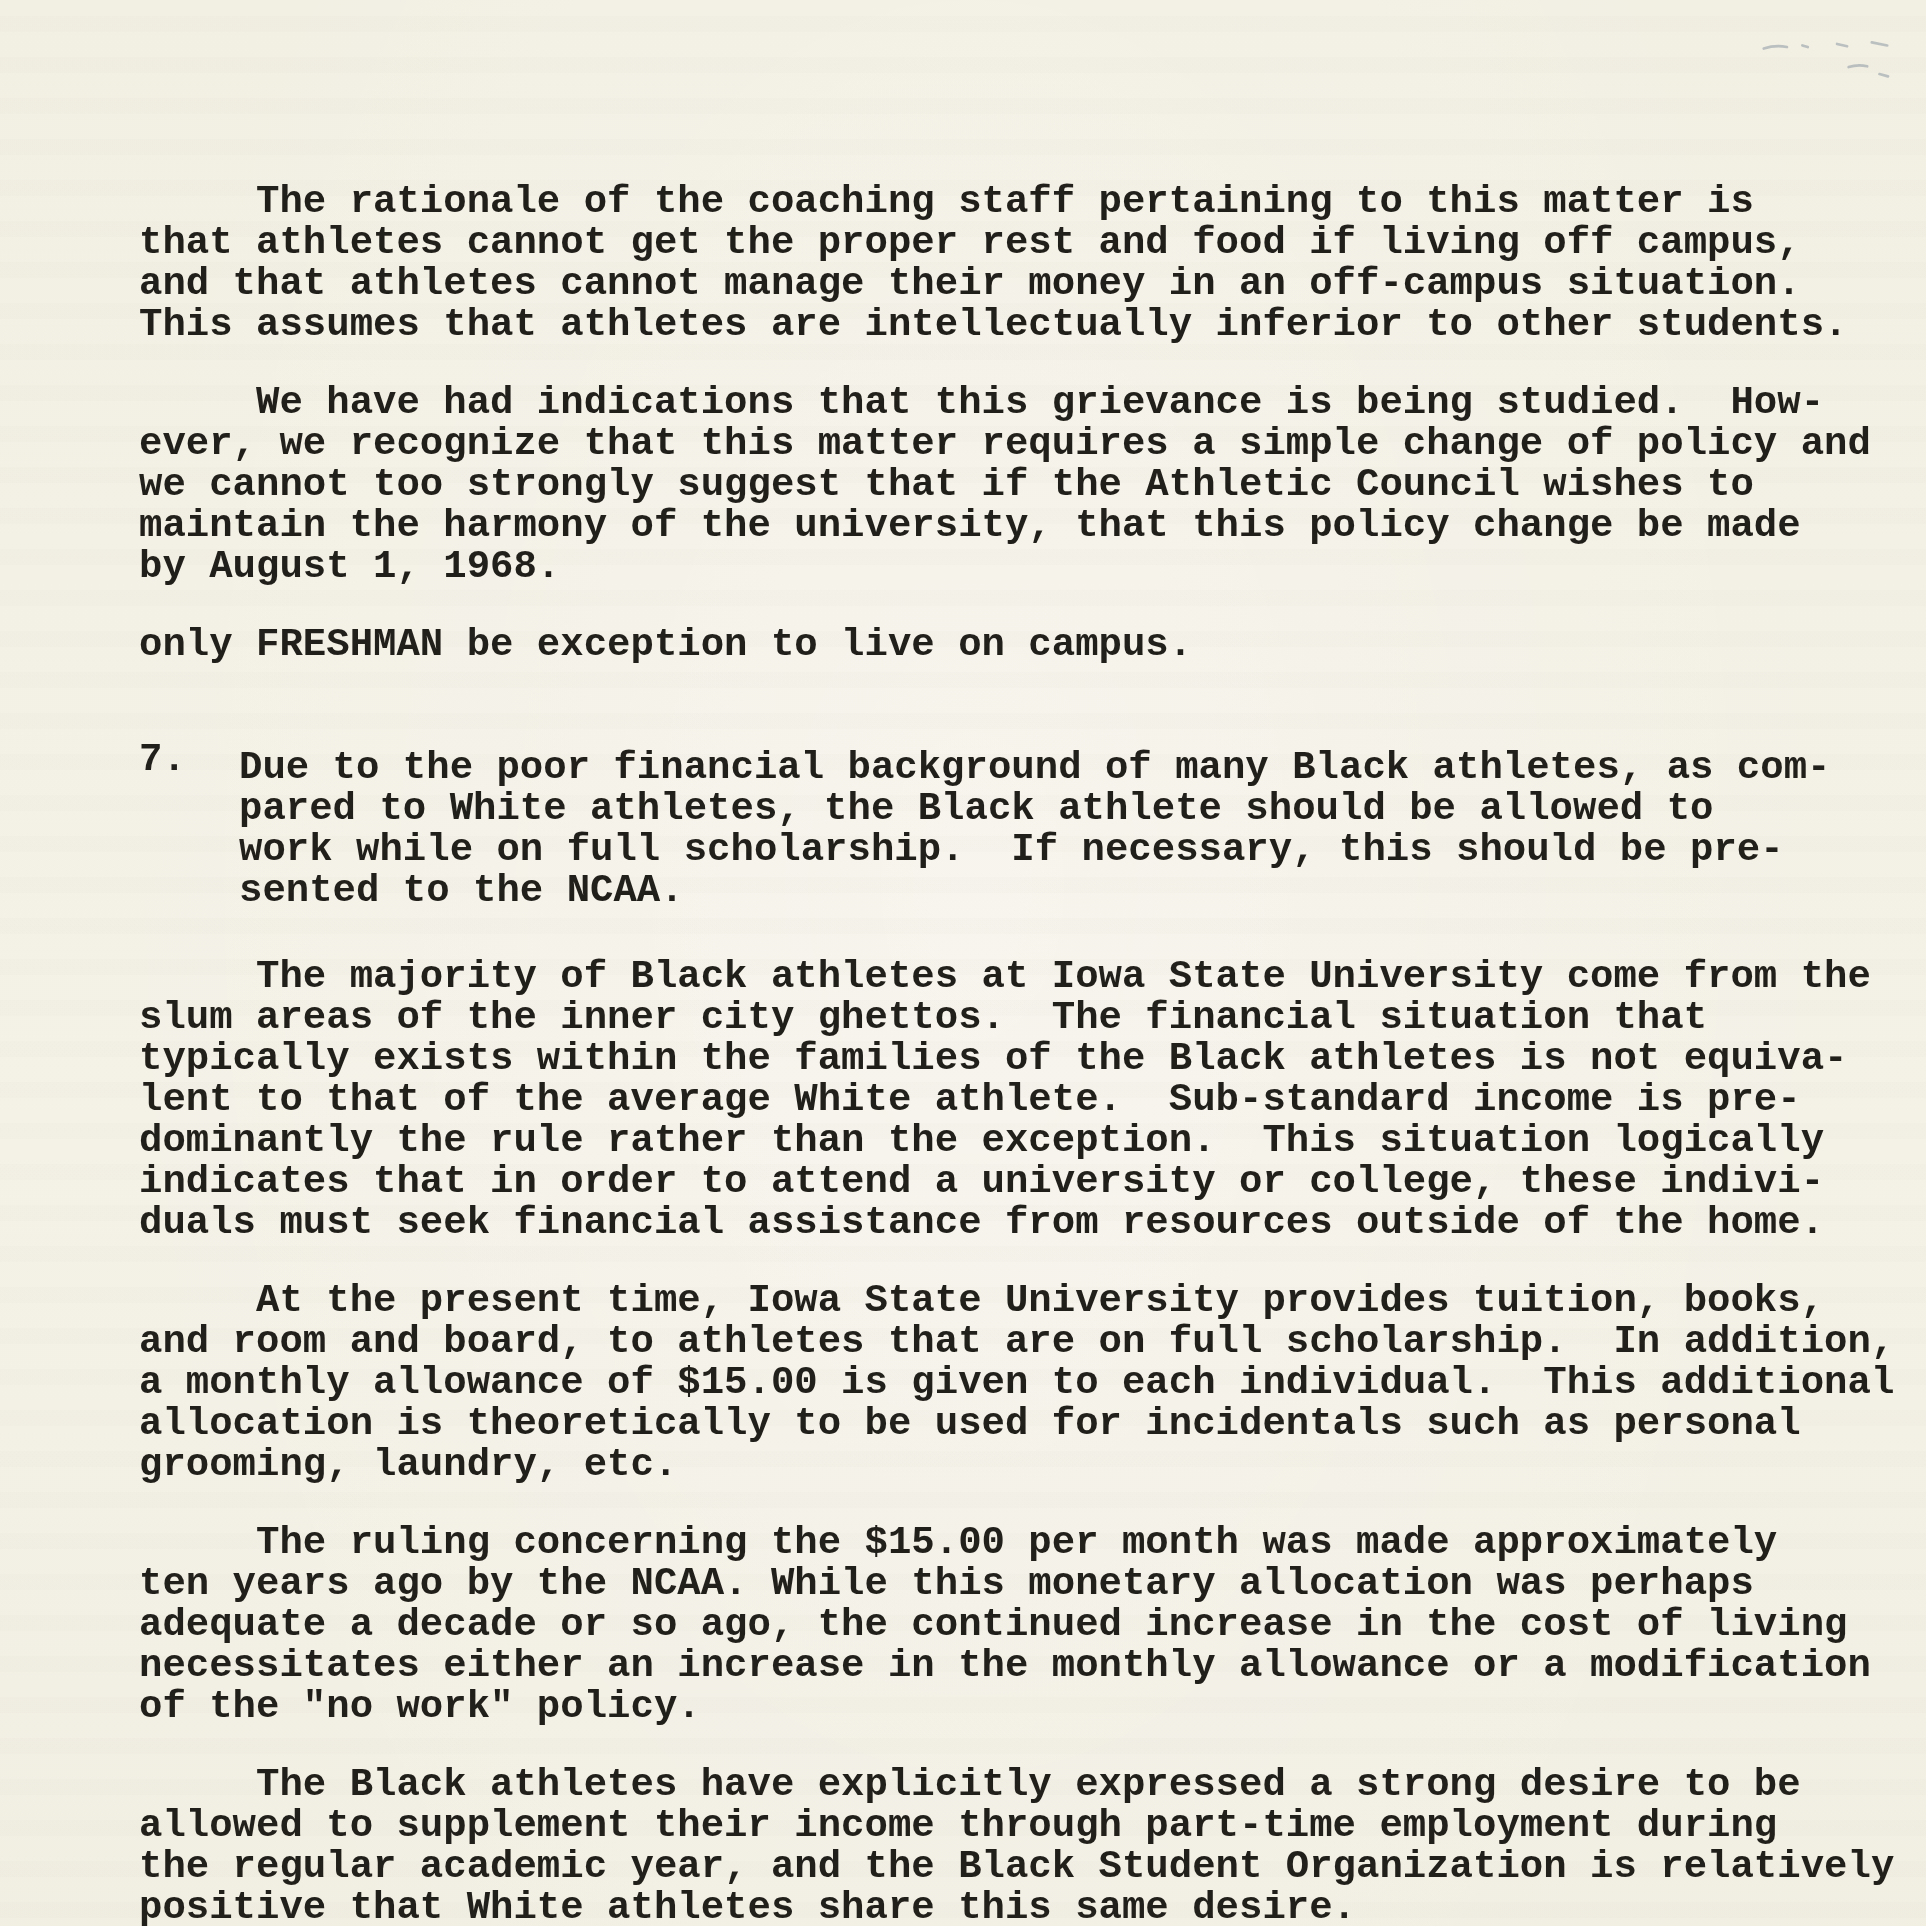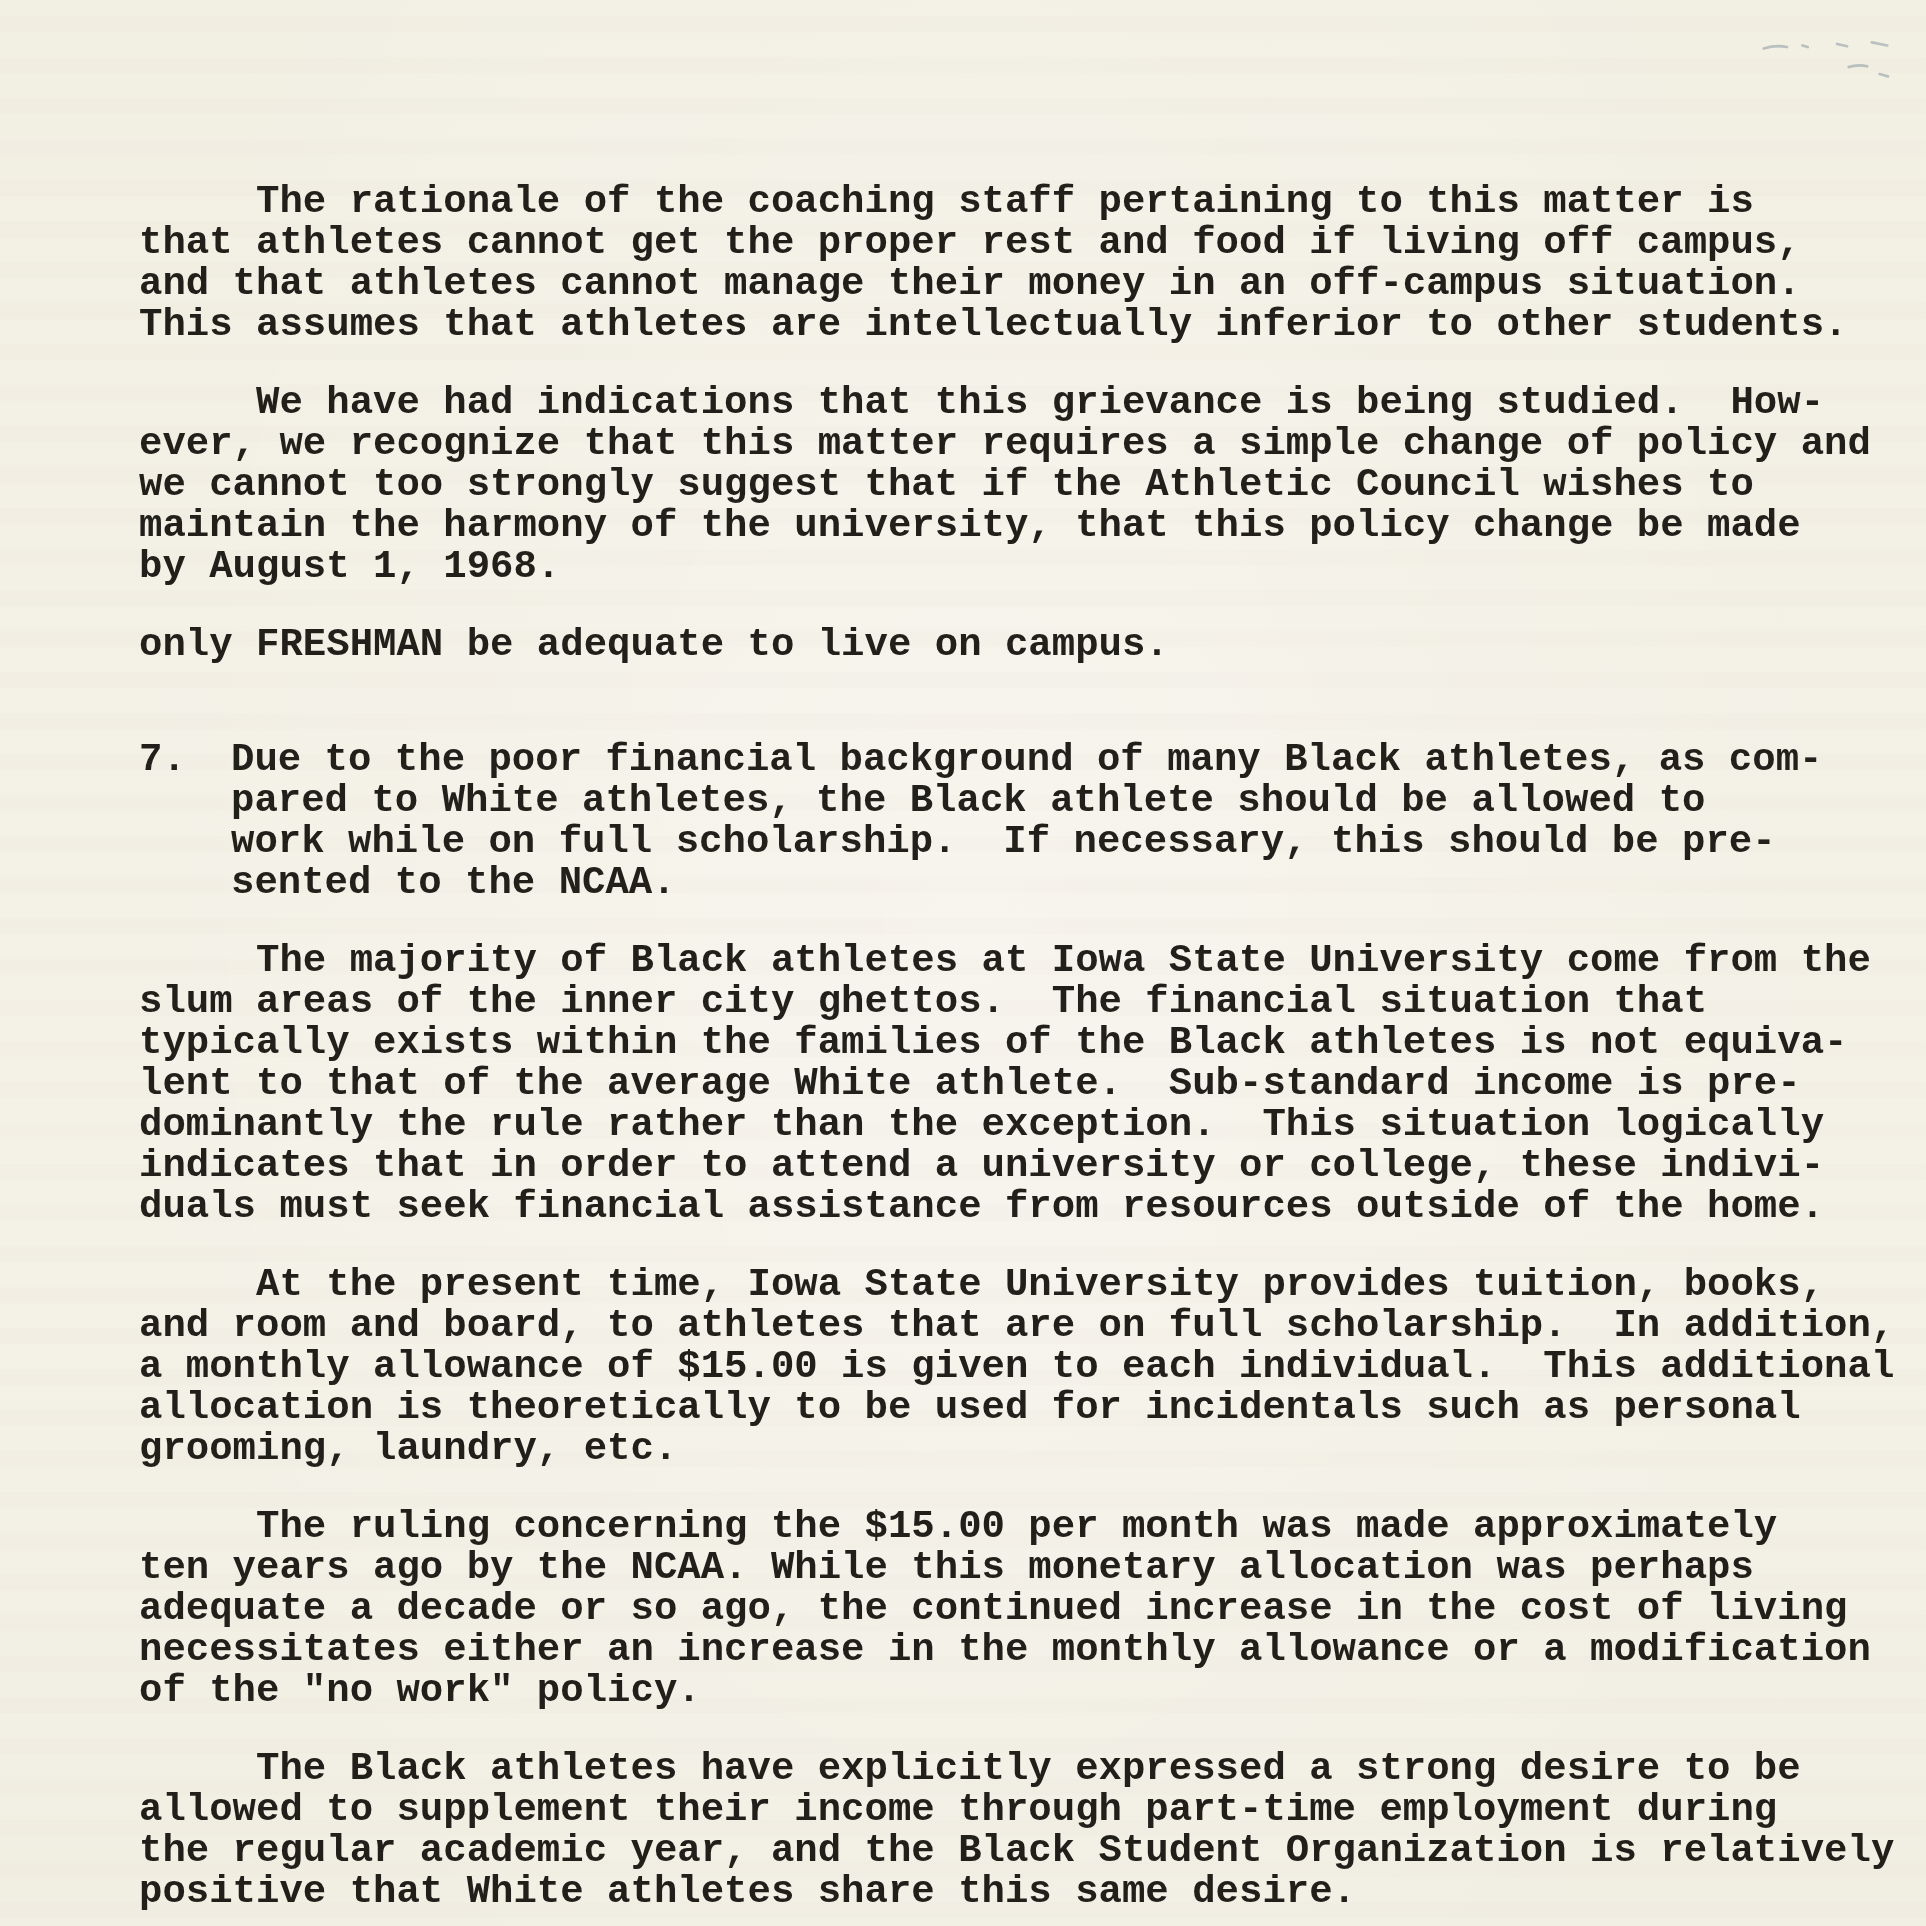--- a/index.html
+++ b/index.html
@@ -59,21 +59,21 @@
     display: flex;
     align-items: flex-start;
     margin: 74px 0 37px 0;
   }
   .item7 pre.num {
     flex: 0 0 92px;
     width: 92px;
     margin: 0;
   }
   .item7 pre.itemtext {
-    margin: 0;
+    margin: 8px;
   }
   .u {
     text-decoration-thickness: 2.7px;
     text-underline-offset: 5.4px;
   }
   .smudge {
     position: absolute;
     right: 50px;
     top: 37px;
     opacity: 0.55;
@@ -101,21 +101,21 @@
 that athletes cannot get the proper rest and food if living off campus,
 and that athletes cannot manage their money in an off-campus situation.
 This assumes that athletes are intellectually inferior to other students.</pre>
 
     <pre class="para">     We have had indications that this grievance is being studied.  How-
 ever, we recognize that this matter requires a simple change of policy and
 we cannot too strongly suggest that if the Athletic Council wishes to
 maintain the harmony of the university, that this policy change be made
 by August 1, 1968.</pre>
 
-    <pre class="para"><span class="u">only</span><span> FRESHMAN be adequate to live on campus.</span></pre>
+    <pre class="para"><span class="u">only</span><span> FRESHMAN be exception to live on campus.</span></pre>
 
     <div class="item7">
       <pre class="para num">7.</pre>
       <pre class="para itemtext">Due to the poor financial background of many Black athletes, as com-
 pared to White athletes, the Black athlete should be allowed to
 work while on full scholarship.  If necessary, this should be pre-
 sented to the NCAA.</pre>
     </div>
 
     <pre class="para">     The majority of Black athletes at Iowa State University come from the

